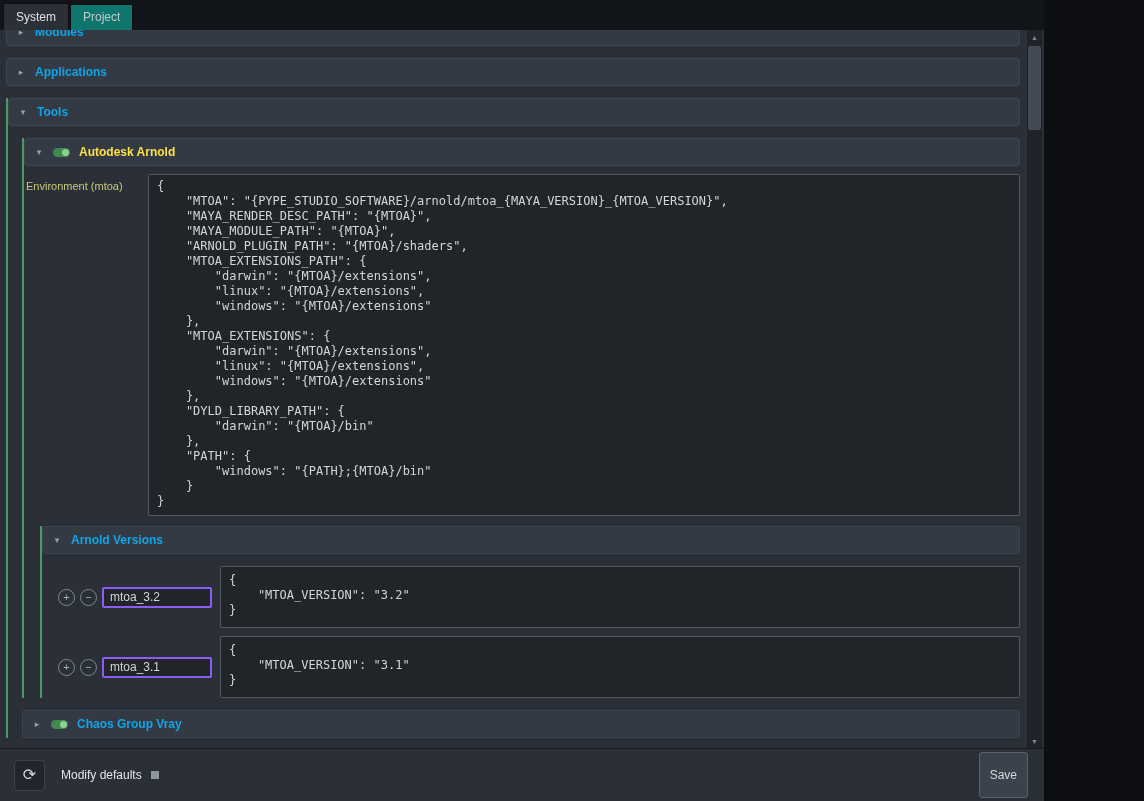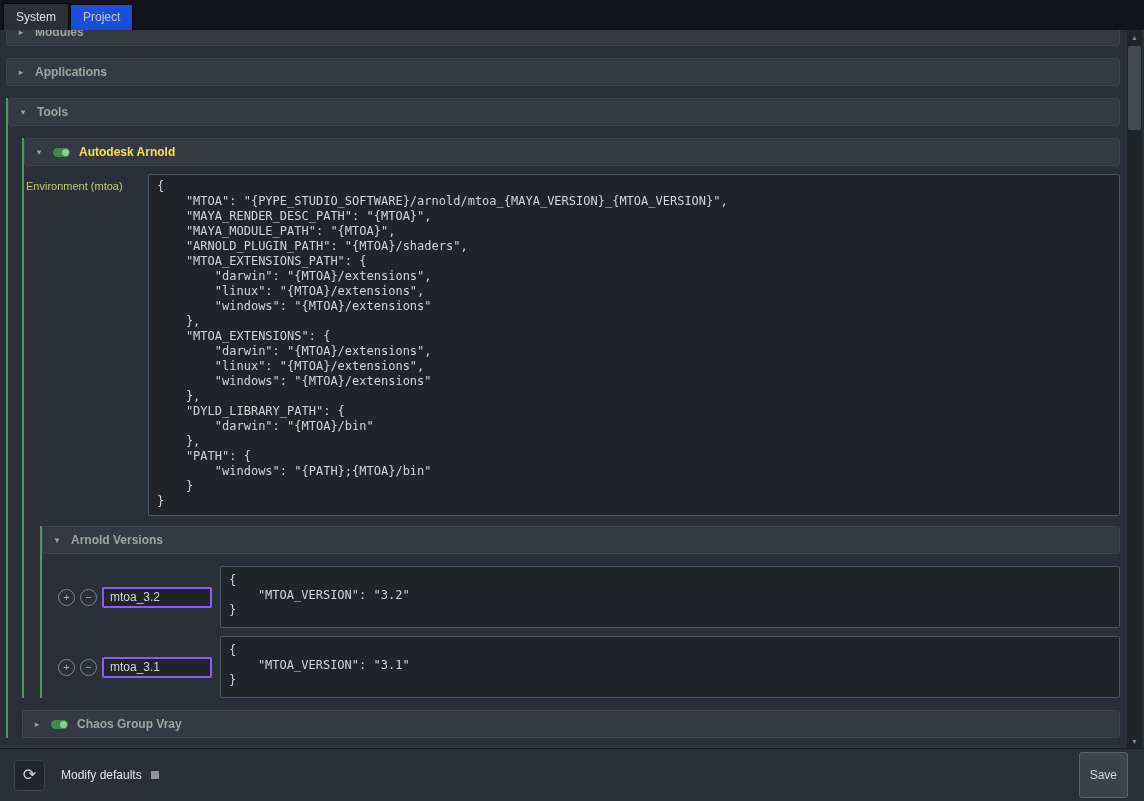--- a/index.html
+++ b/index.html
@@ -1,34 +1,34 @@
 <!DOCTYPE html>
 <html><head>
 <meta charset="utf-8">
 <style>
   * { margin:0; padding:0; box-sizing:border-box; }
   html,body { width:1144px; height:801px; overflow:hidden; background:#0d0f12;
               font-family:"Liberation Sans","DejaVu Sans",sans-serif; }
-  .app { width:1144px; height:801px; display:flex; flex-direction:column; background:#2b3038; }
+  .app { width:1044px; height:801px; display:flex; flex-direction:column; background:#2b3038; }
 
   
   .tabbar { height:30px; flex:0 0 auto; background:#111419; display:flex; align-items:flex-end; padding-left:3px; }
-  .tab { font-size:12px; color:#c3c7cb; background:#1d4ed8; border:1px solid #0b0d10; border-bottom:none;
+  .tab { font-size:12px; color:#c3c7cb; background:#0f766e; border:1px solid #0b0d10; border-bottom:none;
          padding:5px 12px 6px; margin-right:1px; cursor:default; }
   .tab.active { background:#2b3038; color:#dfe1e3; padding-top:6px; }
 
   
   .viewport { flex:1 1 auto; position:relative; overflow:hidden; background:#2b3038; }
   .scrollpane { position:absolute; left:6px; right:24px; top:-12px; }
 
   
   .hdr { height:28px; background:#333a43; border:1px solid #3e4550; border-radius:3px;
          display:flex; align-items:center; gap:9px; padding:0 9px; margin-bottom:12px; cursor:default; }
   .hdr.tight { margin-bottom:8px; }
-  .title { font-size:12px; font-weight:bold; color:#a3a3a3; }
+  .title { font-size:12px; font-weight:bold; color:#0ea5e9; }
   .title.green { color:#fde047; }
   .tri { font-size:9px; color:#9aa0a8; width:10px; text-align:center; line-height:1; flex:0 0 auto; }
 
   
   .toggle { width:17px; height:9px; border-radius:5px; background:#3f8a4c; position:relative; flex:0 0 auto; }
   .toggle::after { content:""; position:absolute; right:1px; top:1px; width:7px; height:7px;
                    border-radius:50%; background:#8fcf96; }
 
   
   .group { border-left:2px solid #4c9a5c; margin-bottom:12px; }

